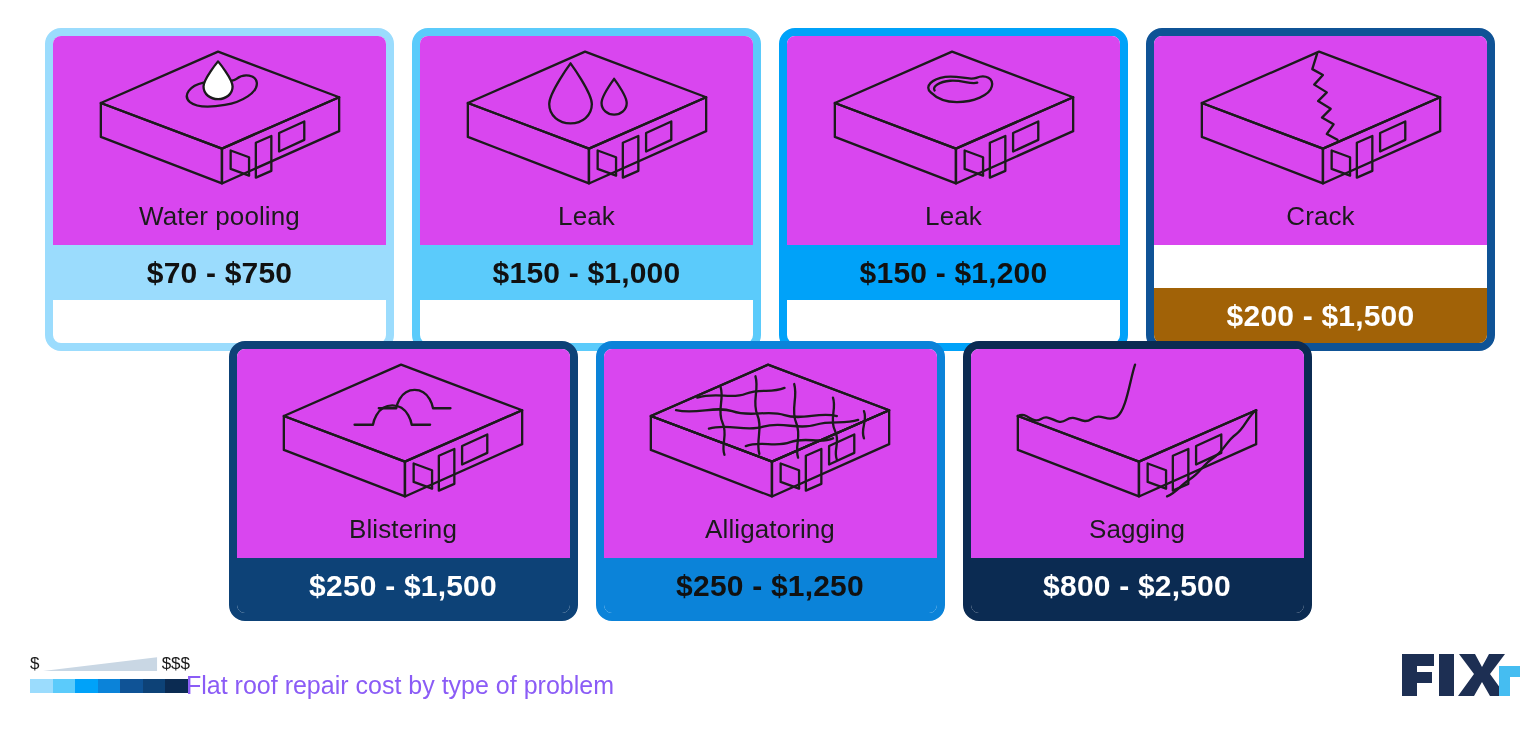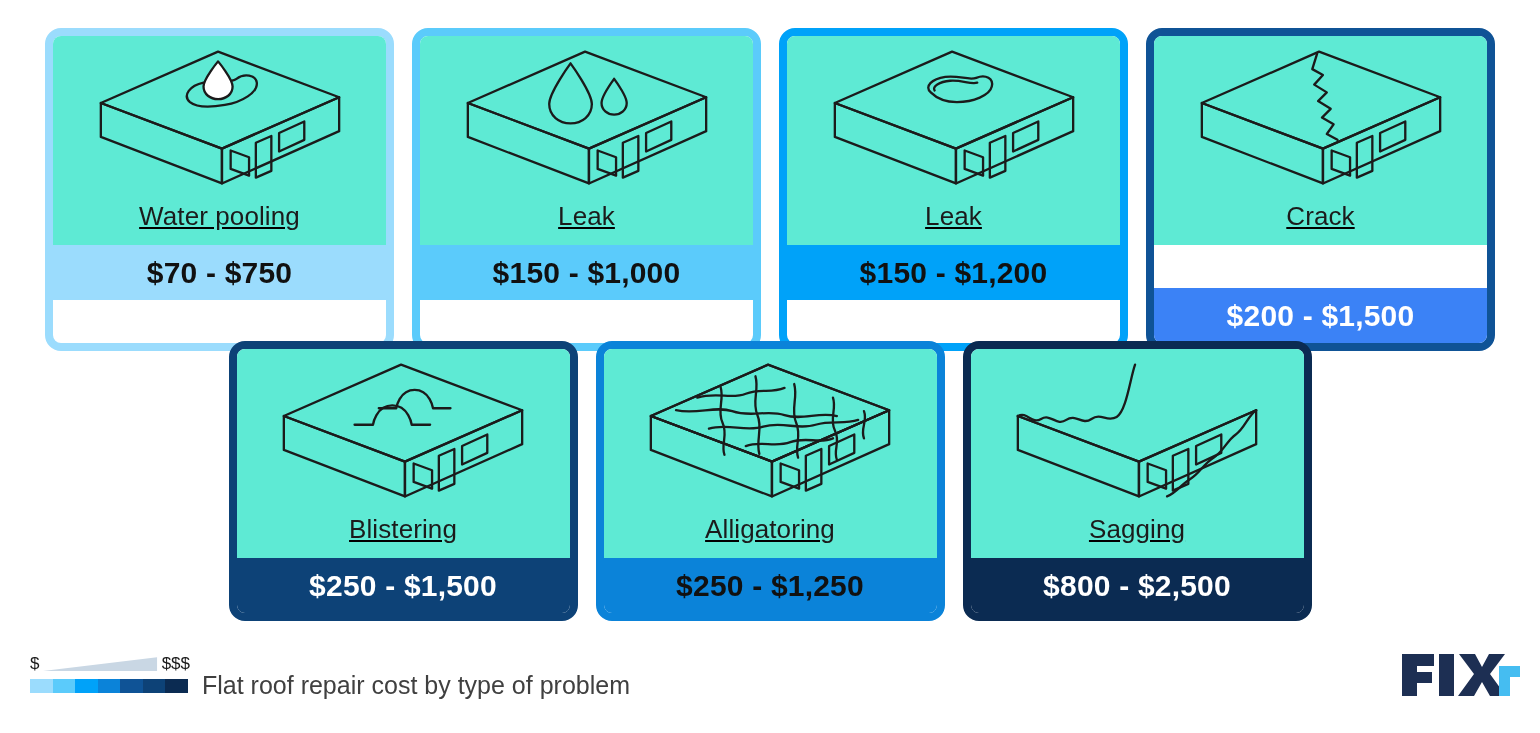--- a/index.html
+++ b/index.html
@@ -36,26 +36,25 @@
     border-radius: 16px;
     border: 8px solid #000;
     background: #fff;
     box-sizing: border-box;
     overflow: hidden;
     display: flex;
     flex-direction: column;
   }
 
   .card-body {
-    background: #5eead4;
+    background: #d946ef;
     padding: 6px 0 0 0;
     display: flex;
     flex-direction: column;
     align-items: center;
-    text-decoration: underline;
   }
 
   .icon-wrap {
     width: 270px;
     height: 155px;
     display: block;
   }
   .icon-wrap svg { display: block; width: 100%; height: 100%; }
 
   .card-label {
@@ -109,24 +108,24 @@
   .scale-swatches {
     display: flex;
     width: 158px;
     height: 14px;
     margin-top: 5px;
   }
   .scale-swatches > div { flex: 1 1 0; height: 100%; }
 
   #legend-caption {
     position: absolute;
-    left: 172px;
+    left: 156px;
     top: 21px;
     font-size: 25px;
-    color: #404040;
+    color: #8b5cf6;
     line-height: 1;
     white-space: nowrap;
   }
 
   #brand-logo {
     position: absolute;
     right: 18px;
     top: 648px;
     width: 122px;
     height: 52px;
@@ -247,21 +246,21 @@
 
       <path d="M196,94 L196,113 L222,101 L222,82 Z"></path>
     </g>
     <g class="defect" fill="none" stroke="#1b1b1b" stroke-width="2.4" stroke-linejoin="round" stroke-linecap="round">
     <path d="M131,12 L126,28 L137,34 L128,44 L141,52 L132,61 L145,69 L136,78 L148,85 L141,95 L152,101"></path>
               </g>
   </svg>
 </div>
           <div class="card-label">Crack</div>
         </div>
-        <div class="price-bar" style="background: #3b82f6; color: rgb(255, 255, 255);">
+        <div class="price-bar" style="background: #a16207; color: rgb(255, 255, 255);">
           <span>$200 - $1,500</span>
         </div>
       </div>
     </div>
   <div class="row" id="row-2">
       <div class="card" style="border-color: rgb(13, 66, 119);">
         <div class="card-body">
           <div class="icon-wrap">
   <svg viewBox="0 0 270 160" aria-hidden="true">
     <g class="bld" fill="none" stroke="#1b1b1b" stroke-width="2.4" stroke-linejoin="round" stroke-linecap="round">

